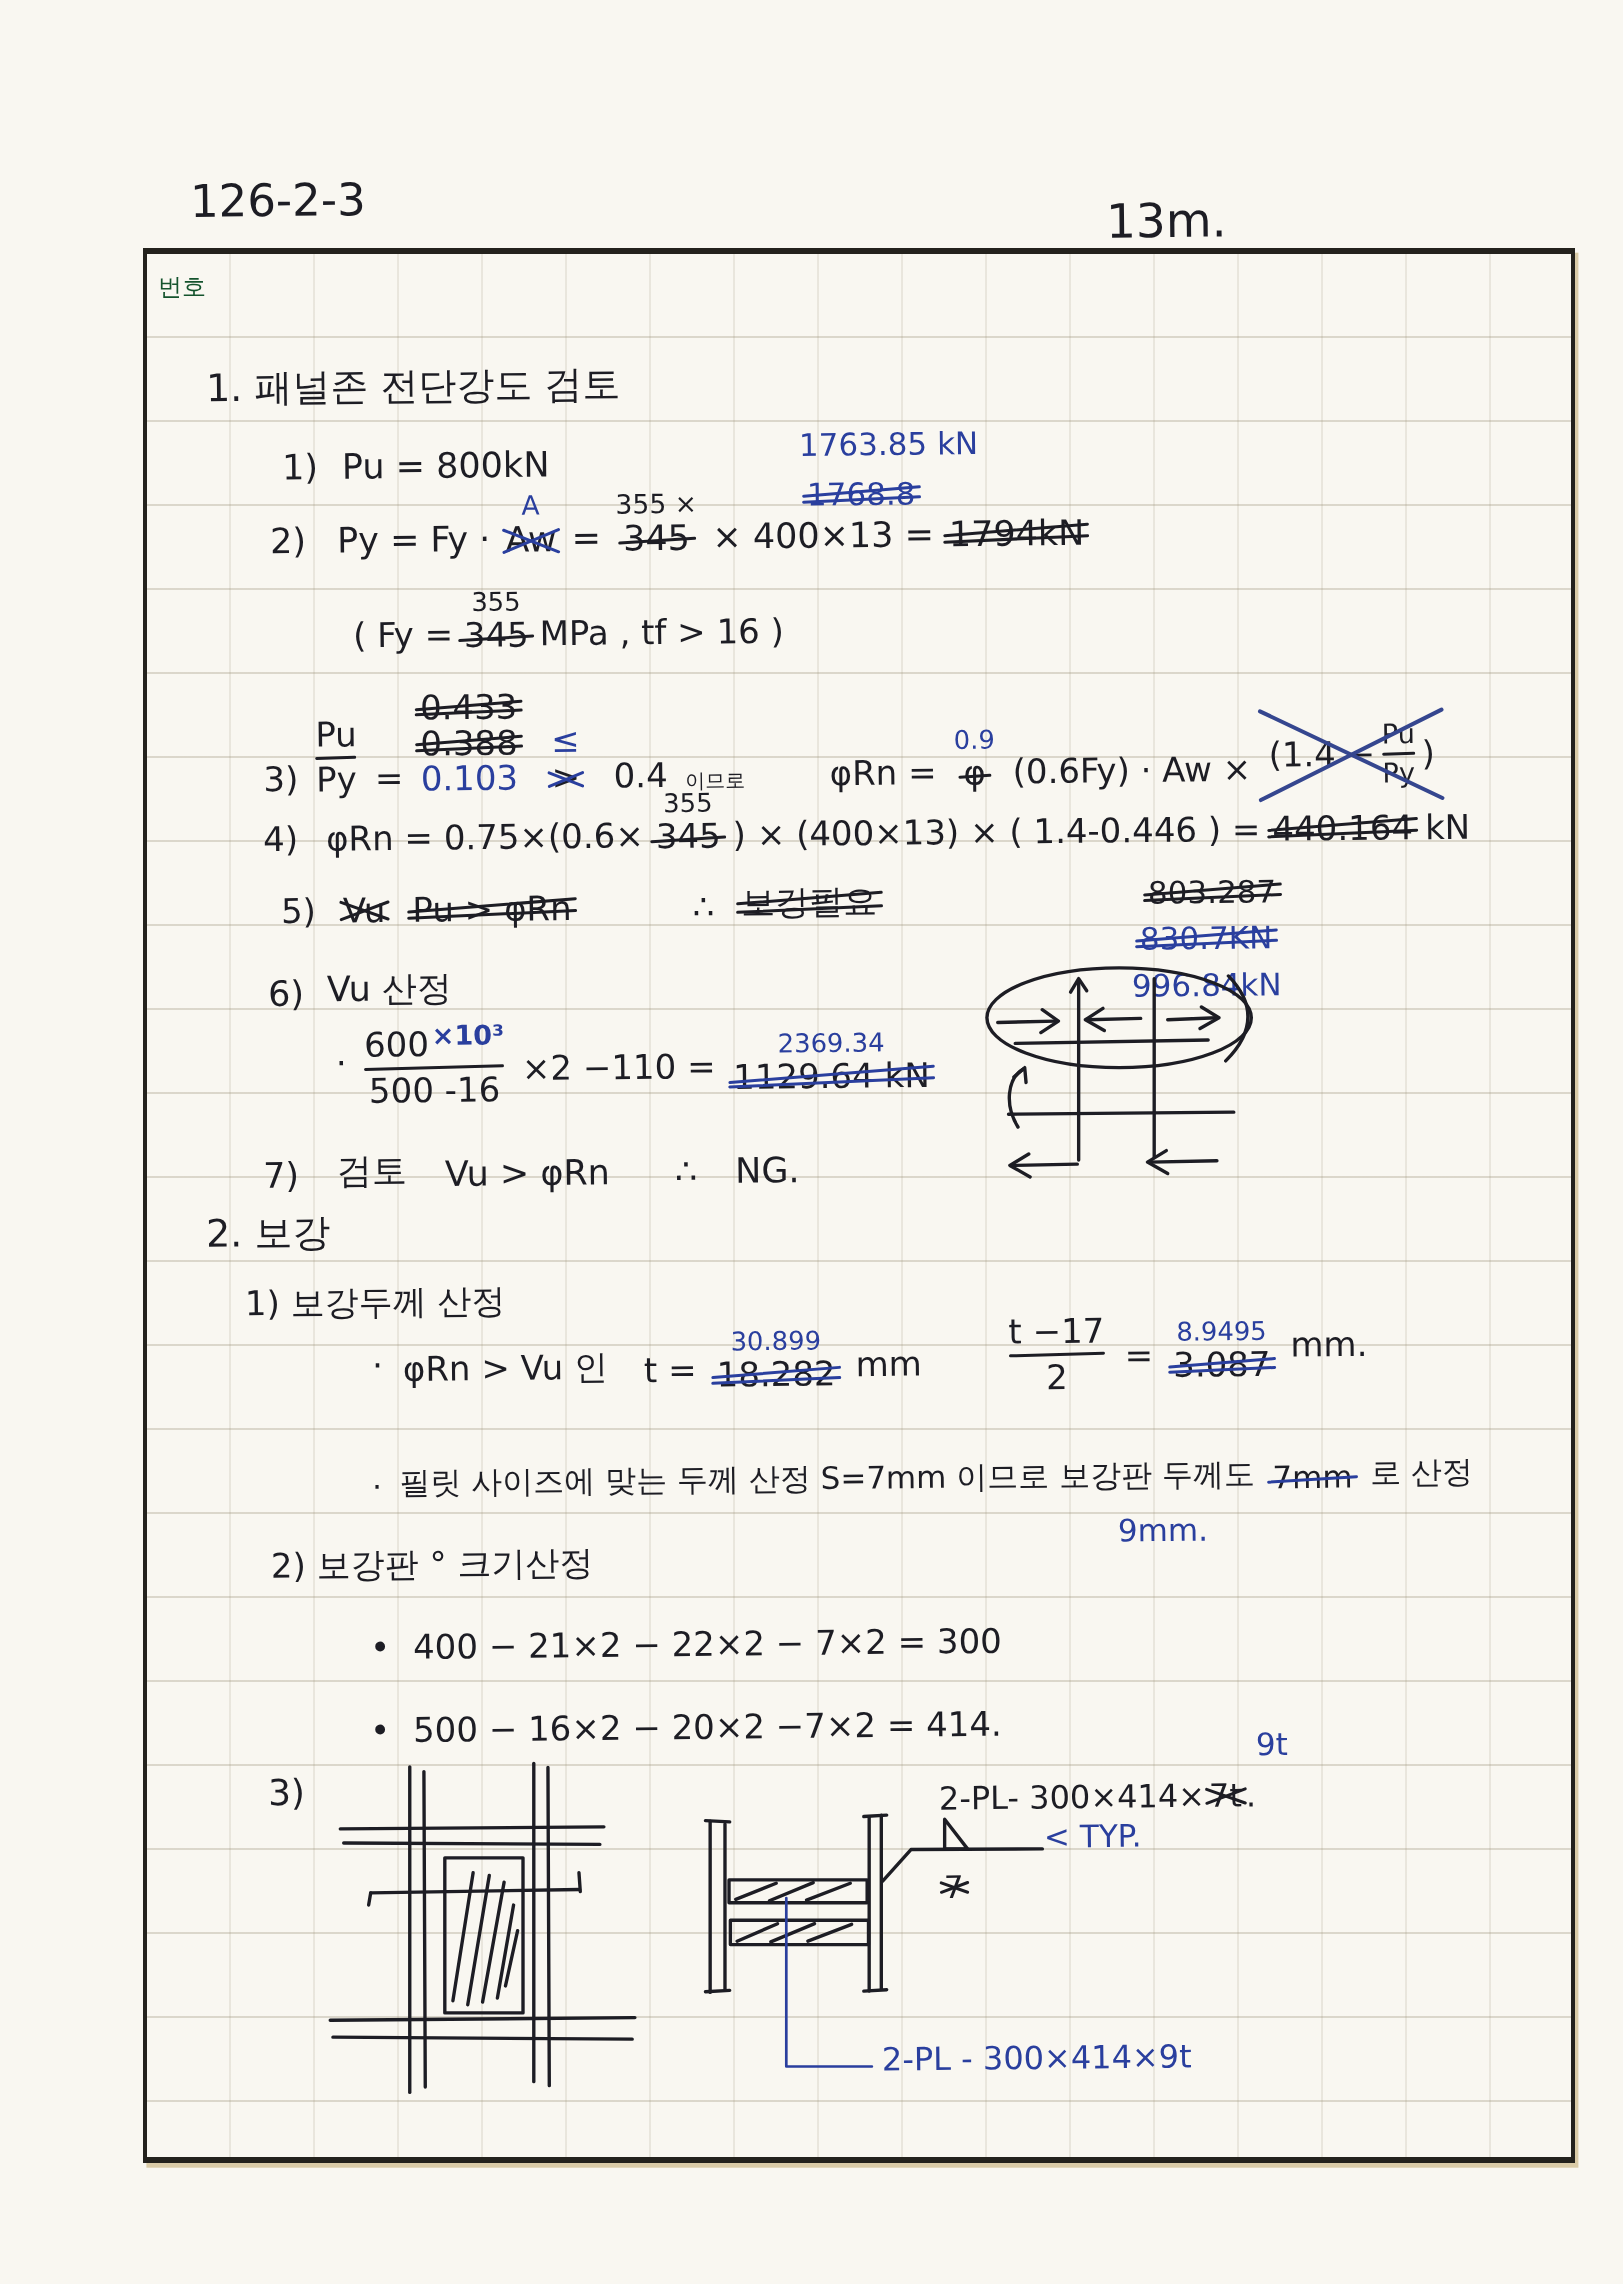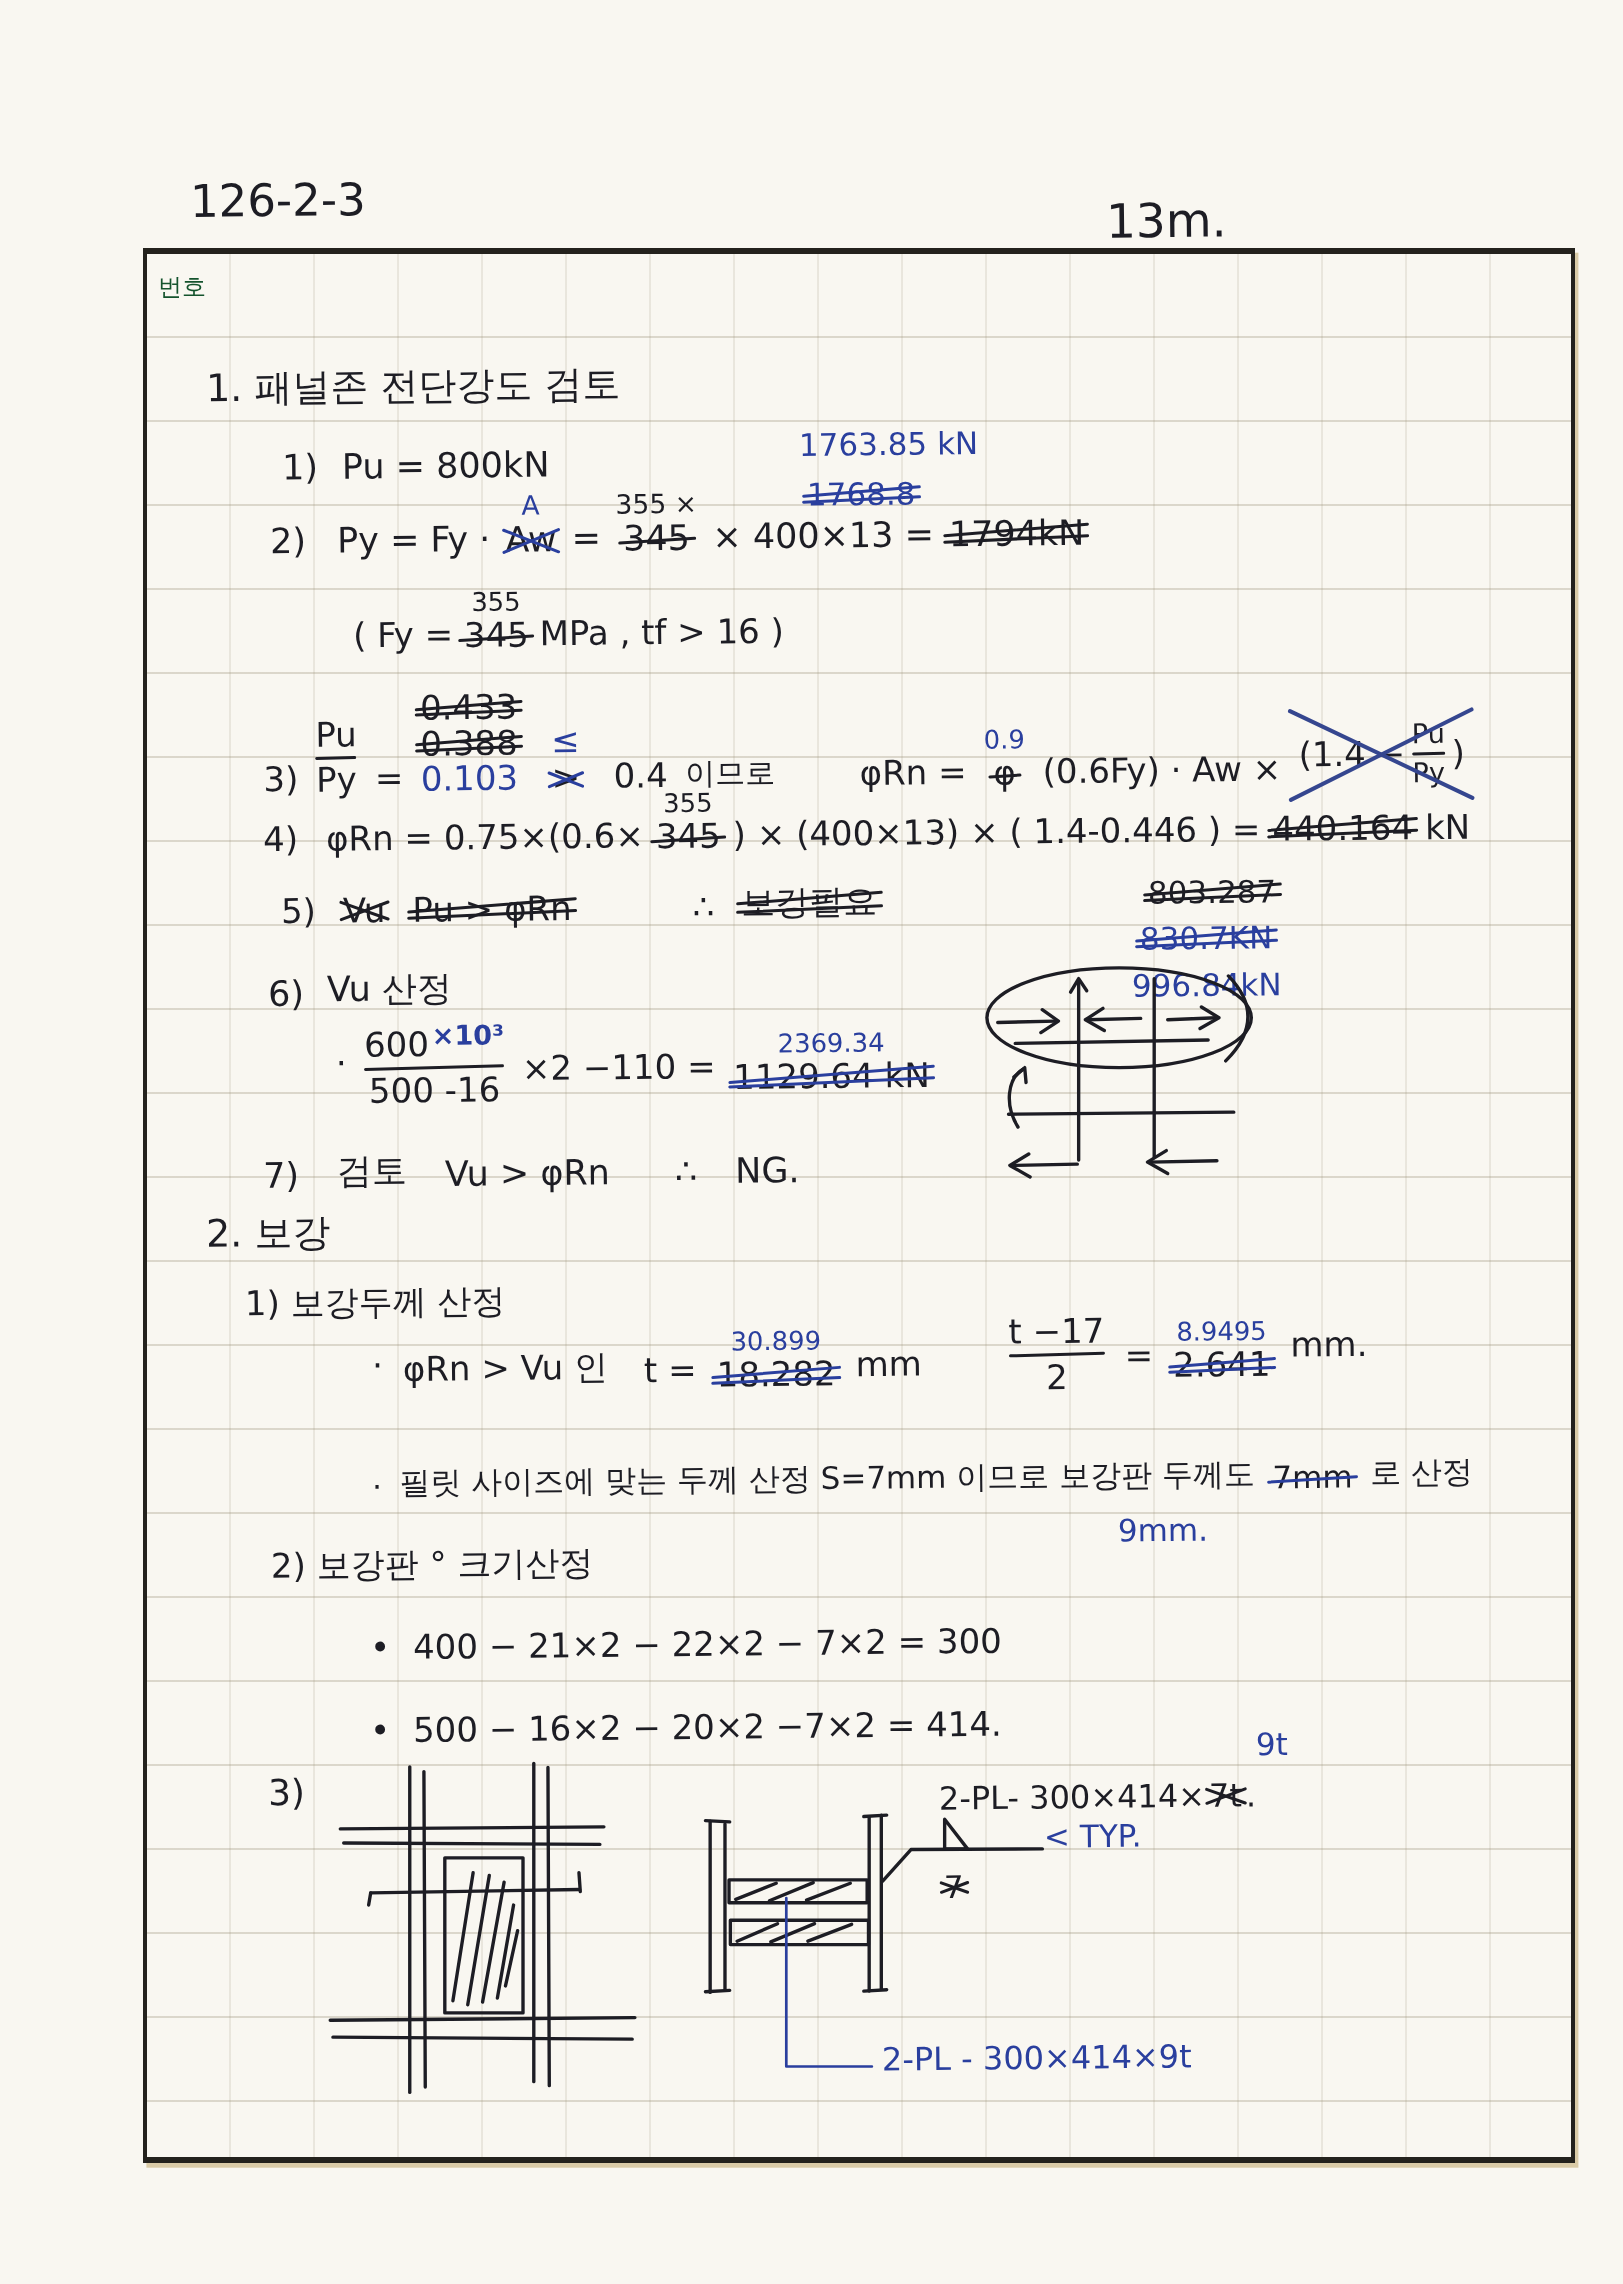--- a/index.html
+++ b/index.html
@@ -105,21 +105,21 @@
     <span class="corr">
       <span class="st sk2">0.433</span>
       <span class="st sk2">0.388</span>
       <span class="bl">0.103</span>
     </span>
     <span class="corr gap24">
       <span class="top bl" style="font-size:1em;">≤</span>
       <span class="st xb">&gt;</span>
     </span>
     <span class="gap24">0.4</span>
-    <span style="font-size:30px;">이므로</span>
+    <span style="font-size:20px;">이므로</span>
     <span class="gap100">φRn  =</span>
     <span class="corr">
       <span class="top bl">0.9</span>
       <span class="st sk1">φ</span>
     </span>
     <span>(0.6Fy) · Aw ×</span>
     <span class="st bigx" style="display:inline-flex; align-items:center; gap:6.7px;">
       <span>(1.4 −</span>
       <span class="frac" style="font-size:0.8em;">
         <span>Pu</span>
@@ -219,21 +219,21 @@
     </span>
     <span style="margin-bottom:14px;">mm</span>
     <span class="frac gap100">
       <span>t −17</span>
         <span class="bar"></span>
         <span>2</span>
     </span>
     <span style="margin-bottom:20px;">=</span>
     <span class="corr" style="margin-bottom:10.8px;">
       <span class="top bl">8.9495</span>
-      <span class="st sb2">2.641</span>
+      <span class="st sb2">3.087</span>
     </span>
     <span style="margin-bottom:29px;">mm.</span>
   </div>
 
   <div class="row" style="left:372px; top:1457px; font-size:31px; gap:17.5px;">
     <span>·</span>
     <span>필릿 사이즈에   맞는 두께 산정   S=7mm 이므로   보강판 두께도</span>
     <span class="st sb1">7mm</span>
     <span>로 산정</span>
   </div>

